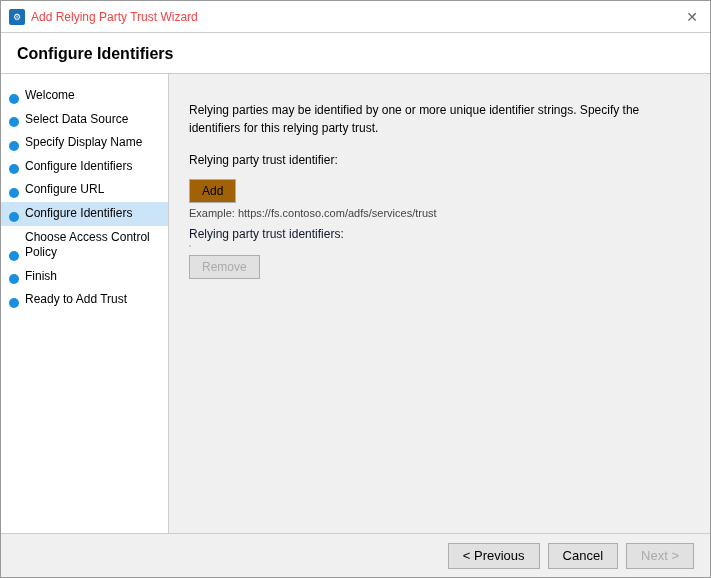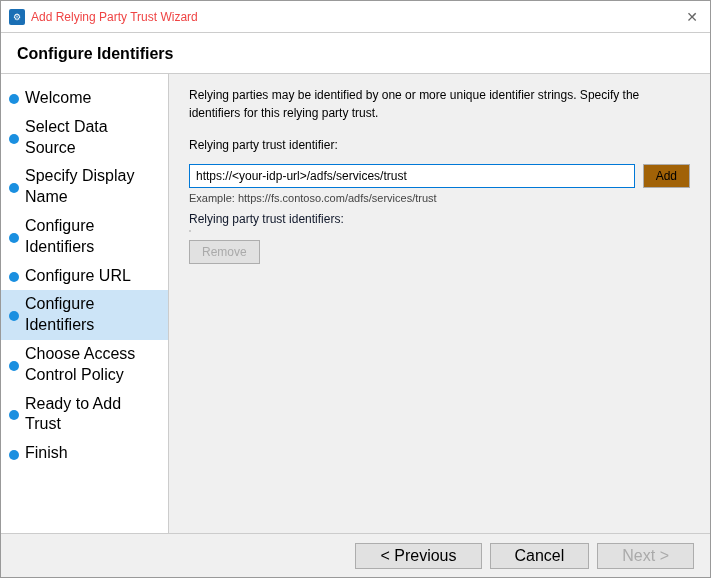--- a/index.html
+++ b/index.html
@@ -79,42 +79,42 @@
     }
     .sidebar {
       width: 168px;
       background: #fff;
       border-right: 1px solid #ccc;
       padding: 10px 0;
       overflow-y: auto;
     }
     .sidebar-item {
       display: flex;
-      align-items: center;
+      align-items: flex-end;
       padding: 4px 8px 4px 8px;
       cursor: pointer;
       color: #000;
-      font-size: 16px;
+      font-size: 12px;
       line-height: 1.3;
     }
     .sidebar-item.active {
       background: #cce4f7;
     }
     .dot {
       width: 10px;
       height: 10px;
       border-radius: 50%;
       background: #1a8fe0;
       margin-top: 2px;
       margin-right: 6px;
       flex-shrink: 0;
     }
     .main-panel {
       flex: 1;
-      padding: 12px 20px;
+      padding: 27px 20px;
       overflow-y: auto;
       background: #f0f0f0;
     }
     .description-text {
       font-size: 12px;
       color: #000;
       line-height: 1.5;
       margin-bottom: 16px;
     }
     .field-label {
@@ -179,22 +179,22 @@
       background: #f0f0f0;
       border-top: 1px solid #ccc;
       display: flex;
       align-items: center;
       justify-content: flex-end;
       padding: 0 16px;
       gap: 8px;
     }
     .footer-btn {
       height: 26px;
-      padding: 0 24px;
-      font-size: 16px;
+      padding: 0 14px;
+      font-size: 13px;
       border: 1px solid #adadad;
       background: #e1e1e1;
       cursor: pointer;
       color: #000;
     }
     .footer-btn:disabled {
       color: #aaa;
       cursor: default;
     }
   </style>
@@ -242,34 +242,33 @@
         <div class="sidebar-item active">
           <div class="dot"></div>
           <span>Configure Identifiers</span>
         </div>
         <div class="sidebar-item">
           <div class="dot"></div>
           <span>Choose Access Control Policy</span>
         </div>
         <div class="sidebar-item">
           <div class="dot"></div>
+          <span>Finish</span>
+        </div>
+        <div class="sidebar-item">
+          <div class="dot"></div>
           <span>Ready to Add Trust</span>
-        </div>
-        <div class="sidebar-item">
-          <div class="dot"></div>
-          <span>Finish</span>
         </div>
       </div>
 
     <div class="main-panel">
       <p class="description-text">Relying parties may be identified by one or more unique identifier strings. Specify the identifiers for this relying party trust.</p>
 
       <div class="field-label">Relying party trust identifier:</div>
       <div class="input-row">
-        <input type="text" class="text-input" value="https://&lt;your-idp-url&gt;/adfs/services/trust" style="">
         <button class="btn">Add</button>
       </div>
       <div class="example-text">Example: https://fs.contoso.com/adfs/services/trust</div>
 
       <div class="identifiers-label">Relying party trust identifiers:</div>
       <div class="identifiers-area-row">
         <div class="identifiers-list"></div>
         <button class="btn" disabled="">Remove</button>
       </div>
     </div>

